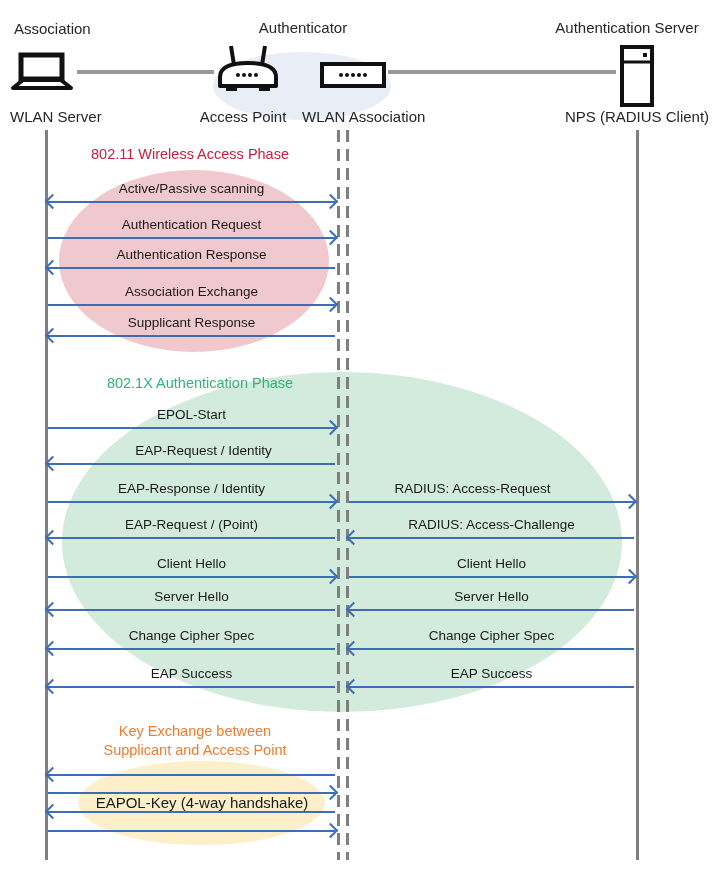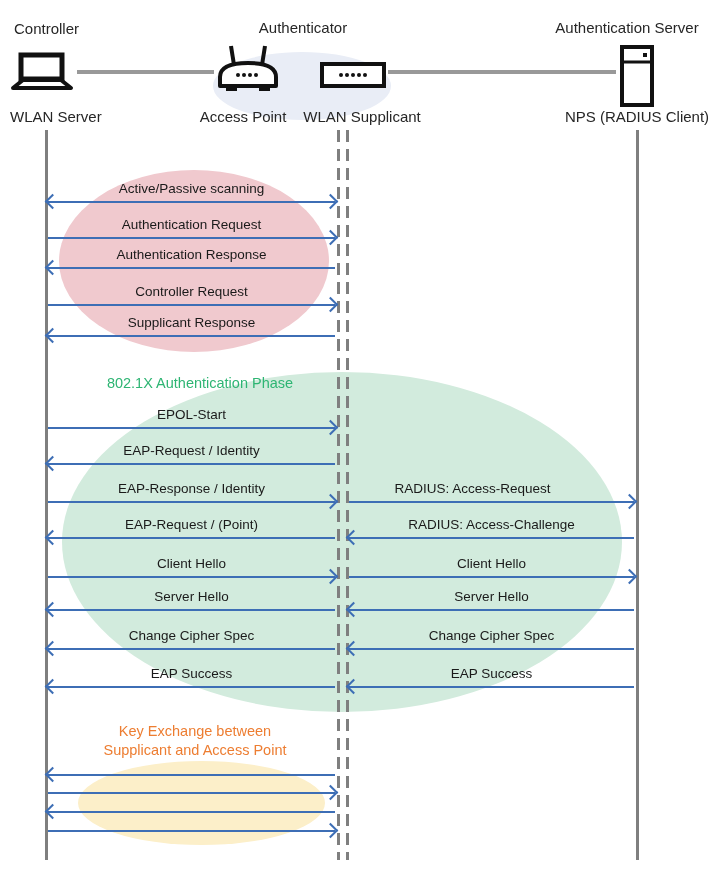--- a/index.html
+++ b/index.html
@@ -58,21 +58,21 @@
 
   <div class="abs ellipse" id="authenticator-ellipse"></div>
   <div class="abs ellipse" id="phase1-ellipse"></div>
   <div class="abs ellipse" id="phase2-ellipse"></div>
   <div class="abs ellipse" id="phase3-ellipse"></div>
 
   <div class="abs connector" style="left:77px;width:137px;"></div>
   <div class="abs connector" style="left:288px;width:19px;"></div>
   <div class="abs connector" style="left:388px;width:228px;"></div>
 
-  <div class="abs role-label" style="left:14px;top:20px;">Controller</div>
+  <div class="abs role-label" style="left:14px;top:20px;">Association</div>
   <div class="abs role-label centered" style="left:223px;top:19px;width:160px;">Authenticator</div>
   <div class="abs role-label centered" style="left:544px;top:19px;width:166px;">Authentication Server</div>
 
   <div class="abs icon" style="left:10px;top:52px;">
     <svg width="64" height="40" viewBox="0 0 64 40">
       <rect x="11" y="3" width="41" height="24" fill="#ffffff" stroke="#111" stroke-width="5"></rect>
       <path d="M3 36 L13 28 L51 28 L61 36 Z" fill="#ffffff" stroke="#111" stroke-width="4" stroke-linejoin="round"></path>
     </svg>
   </div>
 
@@ -104,62 +104,64 @@
   <div class="abs icon" style="left:620px;top:45px;">
     <svg width="34" height="62" viewBox="0 0 34 62">
       <rect x="2" y="2" width="30" height="58" fill="#ffffff" stroke="#111" stroke-width="4"></rect>
       <line x1="2" y1="17" x2="32" y2="17" stroke="#111" stroke-width="3"></line>
       <rect x="23" y="8" width="4" height="4" fill="#111"></rect>
     </svg>
   </div>
 
   <div class="abs role-label" style="left:10px;top:108px;">WLAN Server</div>
   <div class="abs role-label centered" style="left:183px;top:108px;width:120px;">Access Point</div>
-  <div class="abs role-label centered" style="left:302px;top:108px;width:120px;">WLAN Supplicant</div>
+  <div class="abs role-label centered" style="left:302px;top:108px;width:120px;">WLAN Association</div>
   <div class="abs role-label centered" style="left:562px;top:108px;width:150px;">NPS (RADIUS Client)</div>
 
   <div class="abs lifeline solid" style="left:45px;"></div>
   <div class="abs lifeline dashed" style="left:337px;"></div>
   <div class="abs lifeline dashed" style="left:346px;"></div>
   <div class="abs lifeline solid" style="left:636px;"></div>
 
+  <div class="abs phase-title" id="phase1-title">802.11 Wireless Access Phase</div>
   <div class="abs phase-title" id="phase2-title">802.1X Authentication Phase</div>
   <div class="abs phase-title" id="phase3-title">
     <span>Key Exchange between</span><br>
     <span>Supplicant and Access Point</span>
   </div>
 
+  <div class="abs" id="key-exchange-label">EAPOL-Key (4-way handshake)</div>
 
   <div id="messages">
       <div class="msg-label" style="left: 48px; width: 287px; top: 181px;">Active/Passive scanning</div>
       <div class="arrow" style="left: 48px; width: 287px; top: 201px;">
         <span class="head r"></span>
         <span class="head l"></span>
       </div>
       <div class="msg-label" style="left: 48px; width: 287px; top: 217px;">Authentication Request</div>
       <div class="arrow" style="left: 48px; width: 287px; top: 237px;">
         <span class="head r"></span>
       </div>
       <div class="msg-label" style="left: 48px; width: 287px; top: 247px;">Authentication Response</div>
       <div class="arrow" style="left: 48px; width: 287px; top: 267px;">
         <span class="head l"></span>
       </div>
-      <div class="msg-label" style="left: 48px; width: 287px; top: 284px;">Controller Request</div>
+      <div class="msg-label" style="left: 48px; width: 287px; top: 284px;">Association Exchange</div>
       <div class="arrow" style="left: 48px; width: 287px; top: 304px;">
         <span class="head r"></span>
       </div>
       <div class="msg-label" style="left: 48px; width: 287px; top: 315px;">Supplicant Response</div>
       <div class="arrow" style="left: 48px; width: 287px; top: 335px;">
         <span class="head l"></span>
       </div>
       <div class="msg-label" style="left: 48px; width: 287px; top: 407px;">EPOL-Start</div>
       <div class="arrow" style="left: 48px; width: 287px; top: 427px;">
         <span class="head r"></span>
       </div>
-      <div class="msg-label" style="left: 48px; width: 287px; top: 443px;">EAP-Request / Identity</div>
+      <div class="msg-label" style="left: 48px; width: 287px; top: 443px; padding-left: 12px;">EAP-Request / Identity</div>
       <div class="arrow" style="left: 48px; width: 287px; top: 463px;">
         <span class="head l"></span>
       </div>
       <div class="msg-label" style="left: 48px; width: 287px; top: 481px;">EAP-Response / Identity</div>
       <div class="arrow" style="left: 48px; width: 287px; top: 501px;">
         <span class="head r"></span>
       </div>
       <div class="msg-label" style="left: 330px; width: 285px; top: 481px;">RADIUS: Access-Request</div>
       <div class="arrow" style="left: 349px; width: 285px; top: 501px;">
         <span class="head r"></span>

